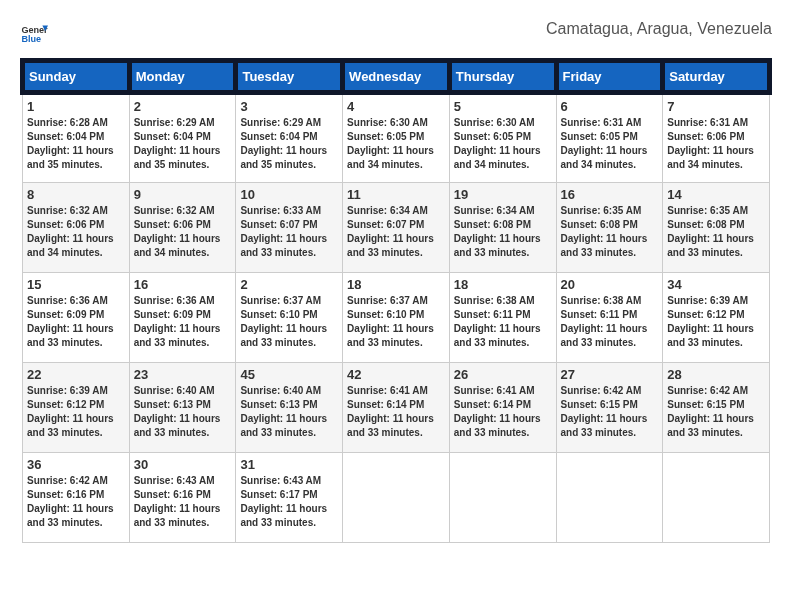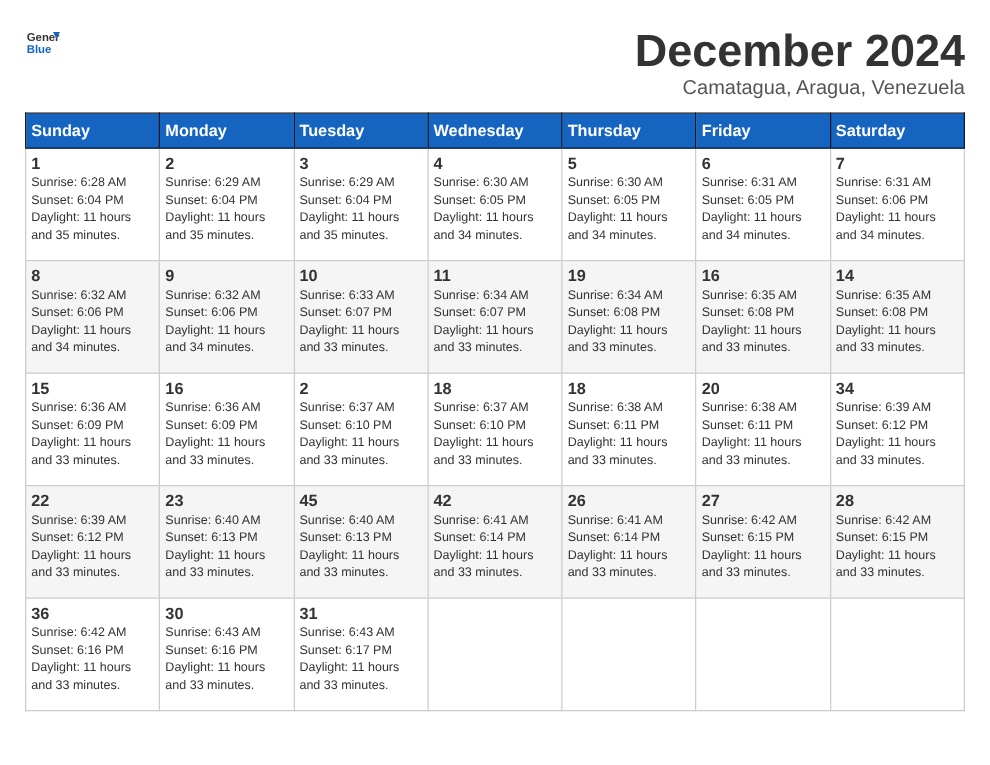--- a/index.html
+++ b/index.html
@@ -42,21 +42,21 @@
       border-collapse: collapse;
       font-size: 11px;
     }
     .calendar-table th {
       background: #1565c0;
       color: #fff;
       padding: 6px 4px;
       text-align: left;
       font-size: 13px;
       font-weight: bold;
-      border: 1px solid #0f172a;
+      border: 5px solid #0f172a;
     }
     .calendar-table td {
       border: 1px solid #ccc;
       vertical-align: top;
       padding: 4px;
       height: 90px;
       width: 14.28%;
       background: #fff;
     }
     .calendar-table tr:nth-child(even) td {
@@ -66,38 +66,38 @@
       font-size: 13px;
       font-weight: bold;
       color: #333;
       display: block;
       margin-bottom: 2px;
     }
     .day-info {
       font-size: 10px;
       color: #333;
       line-height: 1.4;
+      font-weight: bold;
     }
     .empty-cell {
       background: #fff !important;
     }
   </style>
 </head>
 <body>
 
 <div class="header-section">
   <div class="logo">
     <svg class="logo-icon" viewBox="0 0 40 40" xmlns="http://www.w3.org/2000/svg">
       <text x="2" y="18" font-size="13" font-weight="bold" fill="#333">General</text>
       <text x="2" y="32" font-size="13" font-weight="bold" fill="#1565c0">Blue</text>
       <polygon points="32,8 40,8 36,16" fill="#1565c0"></polygon>
     </svg>
   </div>
   <div class="title-section">
-    <div class="month-title">December 2024</div>
     <div class="location-title">Camatagua, Aragua, Venezuela</div>
   </div>
 </div>
 
 <table class="calendar-table">
   <thead>
     <tr>
     <th>Sunday</th>
         <th>Monday</th>
         <th>Tuesday</th>

